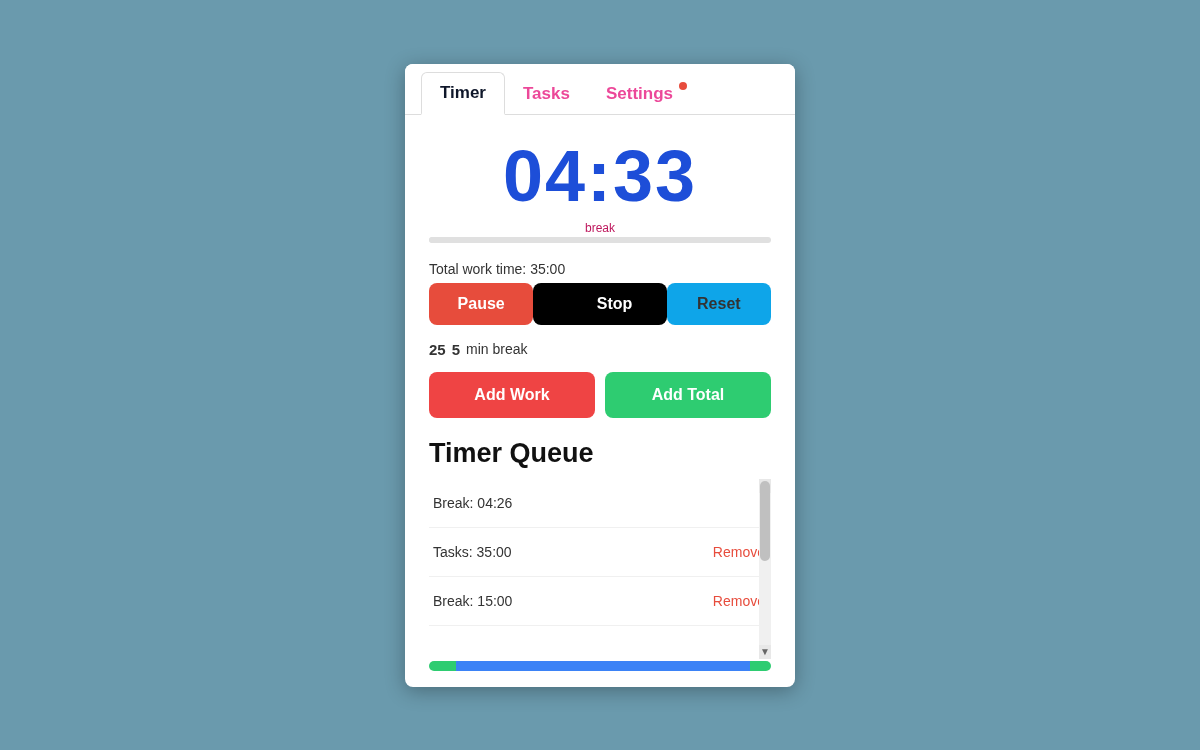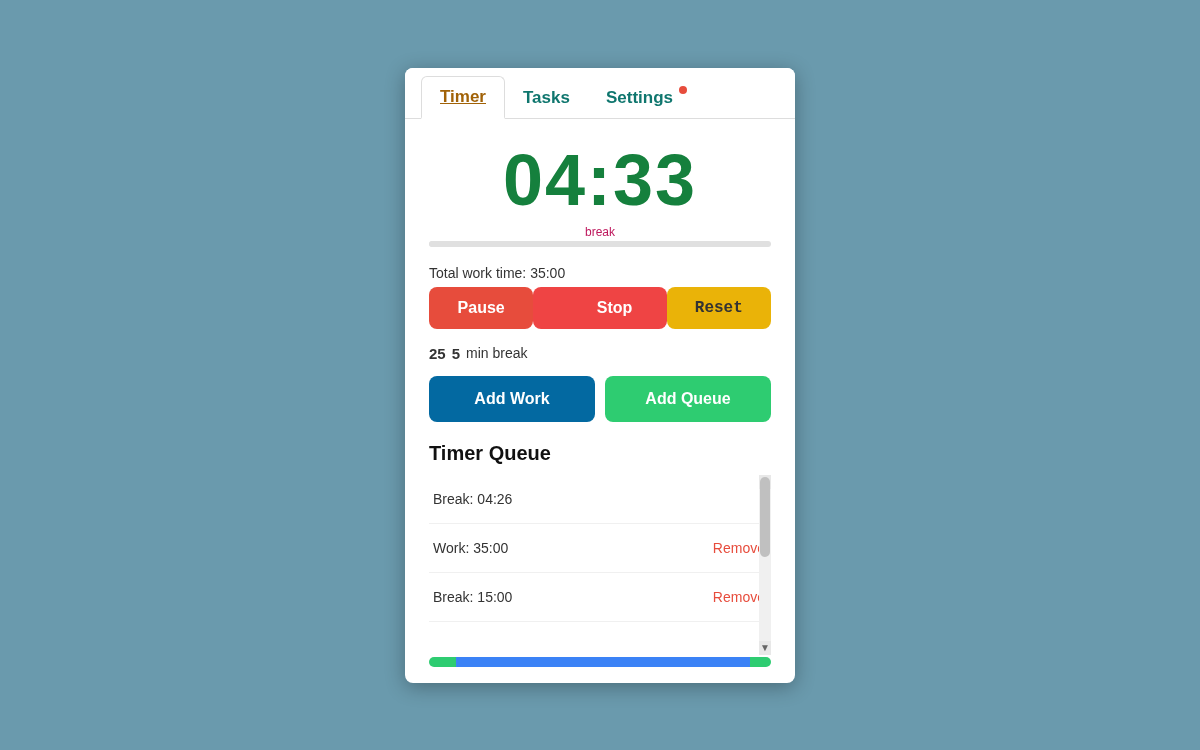--- a/index.html
+++ b/index.html
@@ -32,34 +32,33 @@
       padding: 0 16px;
       padding-top: 8px;
       background: #fff;
     }
 
     .tab {
       padding: 10px 18px;
       font-size: 17px;
       font-weight: 700;
       cursor: pointer;
-      color: #0f766e;
+      color: #ec4899;
       border: none;
       background: none;
       position: relative;
     }
 
     .tab.active {
       background: #fff;
       border: 1px solid #ddd;
       border-bottom: 2px solid #fff;
       border-radius: 6px 6px 0 0;
       margin-bottom: -1px;
-      color: #a16207;
-      text-decoration: underline;
+      color: #0f172a;
     }
 
     .tab-accent {
       display: inline-block;
       width: 8px;
       height: 8px;
       background: #e74c3c;
       border-radius: 50%;
       position: absolute;
       top: 8px;
@@ -68,21 +67,21 @@
 
     
     .main-content {
       padding: 20px 24px 16px;
     }
 
     .timer-display {
       text-align: center;
       font-size: 72px;
       font-weight: 900;
-      color: #15803d;
+      color: #1d4ed8;
       letter-spacing: 2px;
       margin-bottom: 4px;
     }
 
     .timer-mode {
       text-align: center;
       font-size: 12px;
       color: #be185d;
       margin-bottom: 2px;
     }
@@ -120,22 +119,22 @@
       padding: 12px 10px;
       font-size: 16px;
       font-weight: 700;
       border: none;
       border-radius: 8px;
       cursor: pointer;
       color: #fff;
     }
 
     .btn-pause { background: #e74c3c; }
-    .btn-stop { background: #ef4444; padding-left: 39px; }
-    .btn-reset { background: #eab308; color: #333; font-weight: 600; font-family: Liberation Mono, monospace; }
+    .btn-stop { background: #000000; padding-left: 39px; }
+    .btn-reset { background: #0ea5e9; color: #333; font-weight: 600; }
 
     
     .min-controls {
       display: flex;
       align-items: flex-start;
       gap: 6px;
       margin-bottom: 14px;
       font-size: 14px;
       color: #333;
     }
@@ -157,39 +156,39 @@
     }
 
     .btn-add-work {
       flex: 1;
       padding: 14px 10px;
       font-size: 16px;
       font-weight: 700;
       border: none;
       border-radius: 8px;
       cursor: pointer;
-      background: #0369a1;
+      background: #ef4444;
       color: #fff;
     }
 
     .btn-add-break {
       flex: 1;
       padding: 14px 10px;
       font-size: 16px;
       font-weight: 700;
       border: none;
       border-radius: 8px;
       cursor: pointer;
       background: #2ecc71;
       color: #fff;
     }
 
     
     .queue-title {
-      font-size: 20px;
+      font-size: 27px;
       font-weight: 700;
       color: #111;
       margin-bottom: 10px;
     }
 
     .queue-container {
       position: relative;
       height: 180px;
       overflow: hidden;
     }
@@ -313,34 +312,34 @@
     </div>
 
     <div class="min-controls">
       <span class="min-value">25</span>
       <span class="min-value">5</span>
       <span>min break</span>
     </div>
 
     <div class="add-buttons">
       <button class="btn-add-work">Add Work</button>
-      <button class="btn-add-break">Add Queue</button>
+      <button class="btn-add-break">Add Total</button>
     </div>
 
     <div>
       <div class="queue-title">Timer Queue</div>
       <div class="queue-container">
         <div class="queue-list">
 
           <div class="queue-item">
             <span>Break: 04:26</span>
           </div>
 
           <div class="queue-item">
-            <span>Work: 35:00</span>
+            <span>Tasks: 35:00</span>
             <span class="queue-remove">Remove</span>
           </div>
 
           <div class="queue-item">
             <span>Break: 15:00</span>
             <span class="queue-remove">Remove</span>
           </div>
 
         </div>
 

